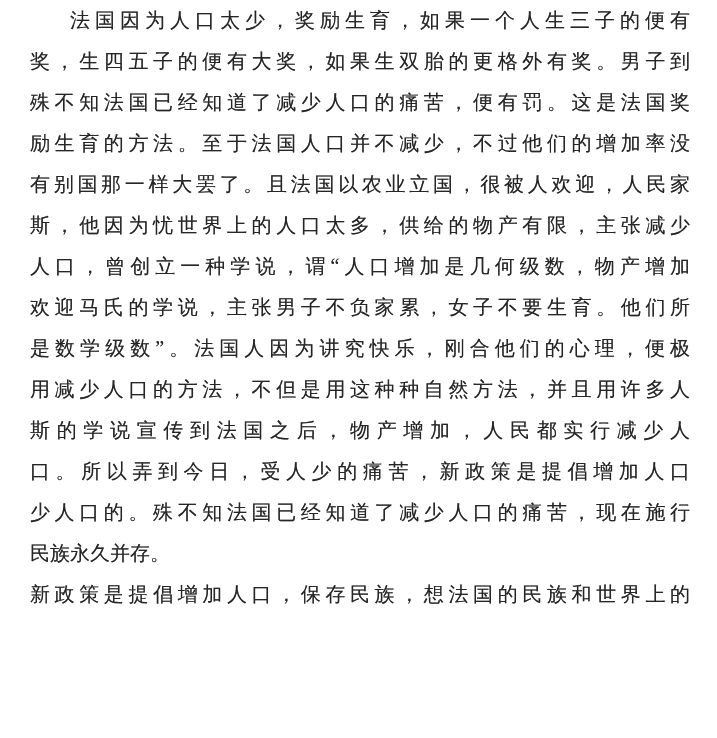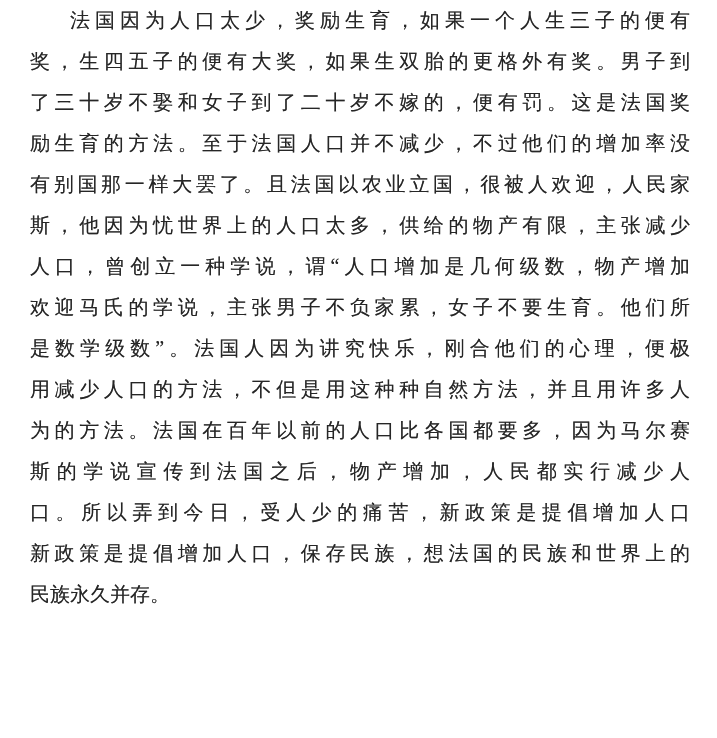--- a/index.html
+++ b/index.html
@@ -37,27 +37,27 @@
     text-align-last: left;
   }
 </style>
 </head>
 <body>
 
 <div class="page">
   <div class="text-block">
     <div class="line first-line">法国因为人口太少，奖励生育，如果一个人生三子的便有</div>
     <div class="line">奖，生四五子的便有大奖，如果生双胎的更格外有奖。男子到</div>
-    <div class="line">了三十岁不娶和女子到了二十岁不嫁的，便有罚。这是法国奖</div>
+    <div class="line">殊不知法国已经知道了减少人口的痛苦，便有罚。这是法国奖</div>
     <div class="line">励生育的方法。至于法国人口并不减少，不过他们的增加率没</div>
     <div class="line">有别国那一样大罢了。且法国以农业立国，很被人欢迎，人民家</div>
     <div class="line">斯，他因为忧世界上的人口太多，供给的物产有限，主张减少</div>
     <div class="line">人口，曾创立一种学说，谓“人口增加是几何级数，物产增加</div>
     <div class="line">欢迎马氏的学说，主张男子不负家累，女子不要生育。他们所</div>
     <div class="line">是数学级数”。法国人因为讲究快乐，刚合他们的心理，便极</div>
     <div class="line">用减少人口的方法，不但是用这种种自然方法，并且用许多人</div>
-    <div class="line">为的方法。法国在百年以前的人口比各国都要多，因为马尔赛</div>
     <div class="line">斯的学说宣传到法国之后，物产增加，人民都实行减少人</div>
     <div class="line">口。所以弄到今日，受人少的痛苦，新政策是提倡增加人口</div>
+    <div class="line">少人口的。殊不知法国已经知道了减少人口的痛苦，现在施行</div>
+    <div class="line last-line">民族永久并存。</div>
     <div class="line">新政策是提倡增加人口，保存民族，想法国的民族和世界上的</div>
-    <div class="line last-line">民族永久并存。</div>
   </div>
 </div>
 
 </body></html>

